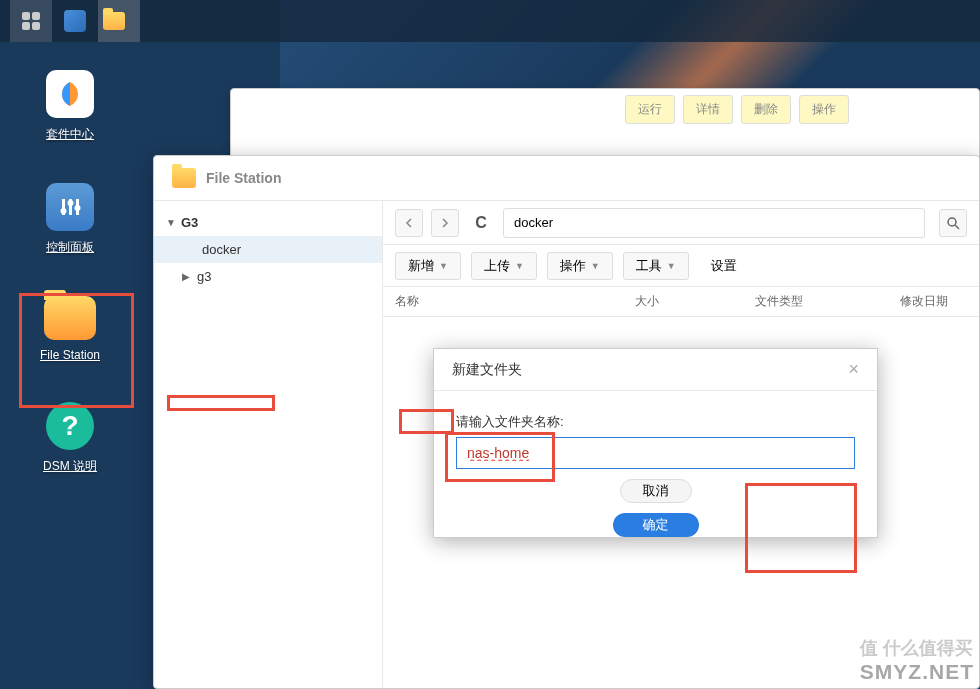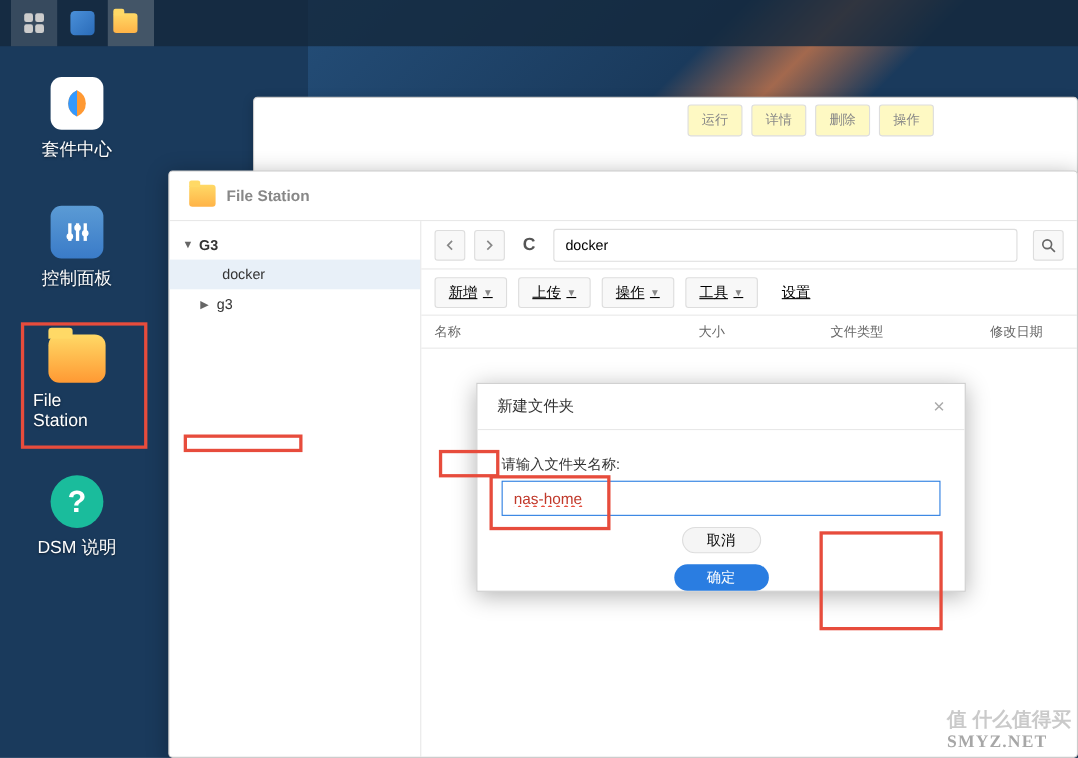--- a/index.html
+++ b/index.html
@@ -13,21 +13,21 @@
     .taskbar-item { width: 42px; height: 42px; display: flex; align-items: center; justify-content: center; margin-right: 2px; }
     .taskbar-item.grid-apps { background: rgba(255,255,255,0.15); }
     .taskbar-item.active { background: rgba(255,255,255,0.2); }
     .grid-icon { width: 18px; height: 18px; display: grid; grid-template: 1fr 1fr / 1fr 1fr; gap: 2px; }
     .grid-icon span { background: #ccc; border-radius: 2px; }
     
     
     .desktop-icons { position: absolute; left: 30px; top: 70px; width: 80px; z-index: 4; }
     .desktop-icon { display: flex; flex-direction: column; align-items: center; margin-bottom: 40px; cursor: pointer; }
     .desktop-icon .icon-img { width: 48px; height: 48px; border-radius: 10px; margin-bottom: 8px; display: flex; align-items: center; justify-content: center; font-size: 28px; }
-    .desktop-icon .label { color: #fff; font-size: 16px; text-align: left; text-shadow: 0 1px 2px rgba(0,0,0,0.5); }
+    .desktop-icon .label { color: #fff; font-size: 12px; text-align: left; text-shadow: 0 1px 2px rgba(0,0,0,0.5); text-decoration: underline; }
     .red-box { border: 3px solid #e74c3c; position: absolute; pointer-events: none; z-index: 100; }
     
     
     .cm-window { position: absolute; left: 230px; top: 88px; width: 750px; height: 75px; background: #fff; border: 1px solid #ccc; border-radius: 4px; z-index: 8; box-shadow: 0 2px 10px rgba(0,0,0,0.2); }
     .cm-header { height: 44px; display: flex; align-items: center; padding: 0 18px; border-bottom: 1px solid #e8e8e8; }
     .cm-icon { width: 24px; height: 24px; background: linear-gradient(135deg, #4a90d9, #2a6bb8); border-radius: 4px; margin-right: 10px; display: flex; align-items: center; justify-content: center; color: #fff; font-size: 14px; }
     .cm-title { color: #888; font-weight: bold; font-size: 14px; }
     .cm-toolbar { display: flex; padding: 6px 0; justify-content: flex-end; padding-right: 130px; gap: 8px; }
     .cm-btn { background: #fef9c3; border: 1px solid #ddd; padding: 5px 12px; font-size: 12px; color: #888; border-radius: 3px; }
     
@@ -46,21 +46,21 @@
     .tree-item.selected { background: #e8f0f8; }
     .tree-arrow { width: 10px; margin-right: 5px; color: #666; font-size: 10px; }
     .tree-indent-1 { padding-left: 28px; }
     
     
     .fs-main { flex: 1; display: flex; flex-direction: column; }
     .fs-nav { height: 44px; display: flex; align-items: center; padding: 0 12px; gap: 8px; border-bottom: 1px solid #e8e8e8; }
     .nav-btn { width: 28px; height: 28px; border: 1px solid #ddd; background: #f8f8f8; border-radius: 3px; display: flex; align-items: center; justify-content: center; color: #888; cursor: pointer; }
     .path-input { flex: 1; height: 30px; border: 1px solid #ddd; border-radius: 3px; padding: 0 10px; font-size: 13px; }
     
-    .fs-toolbar { height: 42px; display: flex; align-items: center; padding: 0 12px; gap: 10px; border-bottom: 1px solid #e8e8e8; text-decoration: underline; }
+    .fs-toolbar { height: 42px; display: flex; align-items: center; padding: 0 12px; gap: 10px; border-bottom: 1px solid #e8e8e8; }
     .tb-btn { height: 28px; padding: 0 12px; border: 1px solid #ddd; background: #f8f8f8; border-radius: 3px; font-size: 13px; display: flex; align-items: center; cursor: pointer; }
     .tb-btn .caret { margin-left: 5px; font-size: 9px; color: #888; }
     
     .fs-columns { height: 30px; display: flex; align-items: center; border-bottom: 1px solid #e8e8e8; font-size: 12px; color: #666; }
     .col { padding: 0 12px; }
     .col-name { flex: 0 0 240px; }
     .col-size { flex: 0 0 120px; }
     .col-type { flex: 0 0 145px; }
     .col-date { flex: 1; }
     
@@ -71,21 +71,21 @@
     .modal-close { color: #aaa; font-size: 18px; cursor: pointer; }
     .modal-body { padding: 22px 22px 10px; }
     .modal-label { font-size: 13px; color: #333; margin-bottom: 6px; }
     .modal-input { width: 100%; height: 32px; border: 1px solid #2a7de1; padding: 0 10px; font-size: 14px; color: #c0392b; text-decoration: underline wavy #e74c3c; }
     .modal-footer { height: 58px; display: flex; align-items: center; justify-content: flex-end; padding: 0 20px; gap: 10px; flex-direction: column; }
     .btn-cancel { height: 30px; padding: 0 22px; border: 1px solid #ddd; background: #f5f5f5; border-radius: 15px; font-size: 13px; cursor: pointer; }
     .btn-confirm { height: 30px; padding: 0 30px; border: none; background: #2a7de1; color: #fff; border-radius: 15px; font-size: 13px; cursor: pointer; }
     
     .watermark { position: absolute; right: 6px; bottom: 5px; z-index: 200; margin-left: 24px; }
     .watermark-top { color: rgba(80,80,80,0.3); font-size: 18px; font-weight: bold; }
-    .watermark-bottom { color: rgba(80,80,80,0.5); font-size: 16px; font-weight: bold; letter-spacing: 1px; font-family: Liberation Serif, serif; }
+    .watermark-bottom { color: rgba(80,80,80,0.5); font-size: 21px; font-weight: bold; letter-spacing: 1px; }
   </style>
 </head>
 <body>
 
 <div class="bg-overlay"></div>
 
 <div class="taskbar">
   <div class="taskbar-item grid-apps">
     <div class="grid-icon">
         <span></span>

